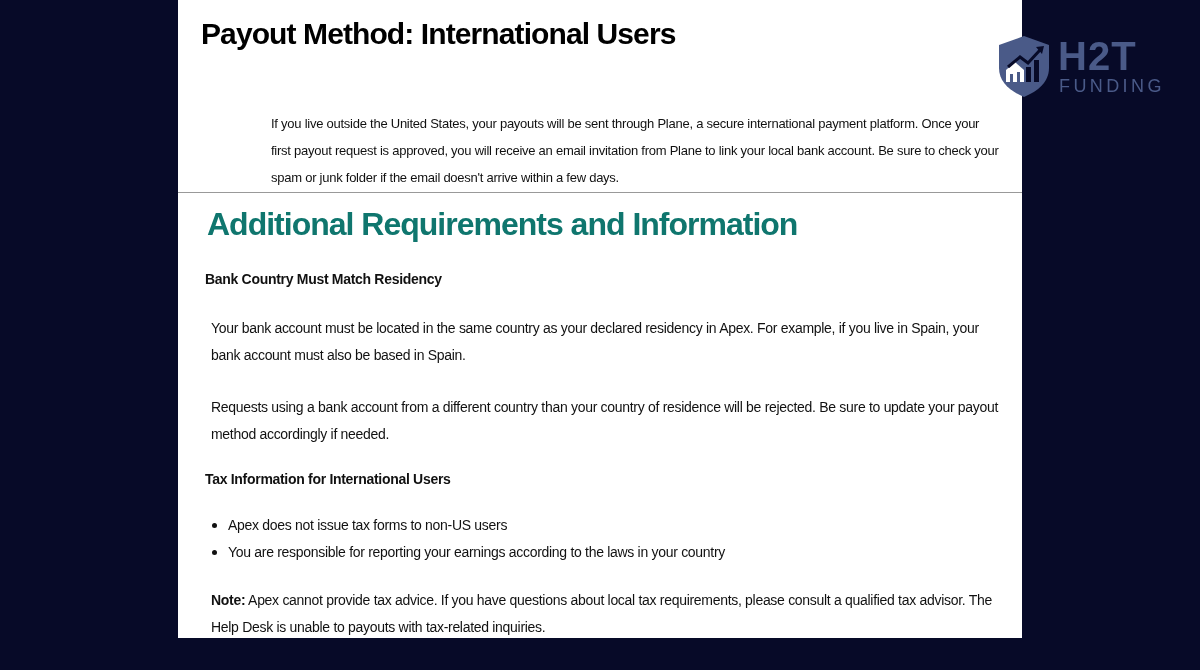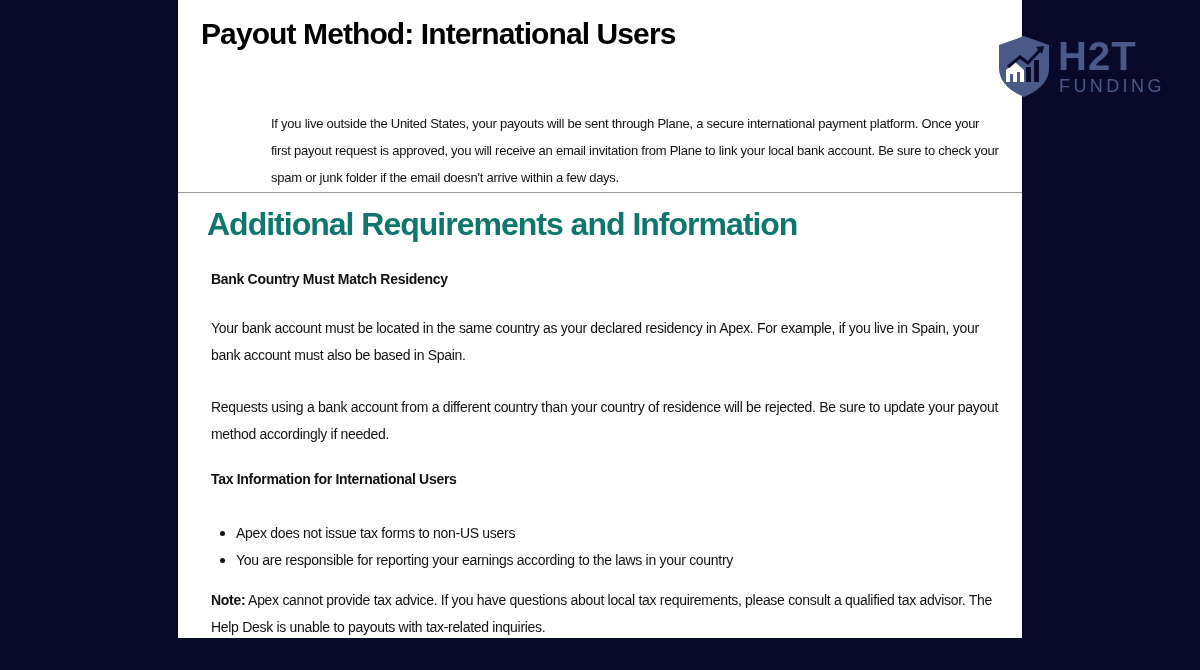--- a/index.html
+++ b/index.html
@@ -32,29 +32,29 @@
       position: absolute; left: 148px; top: 288px;
       font-weight: bold; font-size: 74px; color: #000; opacity: 0.035;
       letter-spacing: 2px; white-space: nowrap; pointer-events: none;
     }
     .h2 {
       position: absolute; left: 25px; top: 202px;
       font-weight: bold; font-size: 32px; color: #0f766e;
       letter-spacing: -1px; margin: 4px;
     }
     .sub {
-      position: absolute; left: 33px;
+      position: absolute; left: 27px;
       font-weight: bold; font-size: 14px; color: #111; letter-spacing: -0.3px; margin: 0;
     }
     .para {
       position: absolute; left: 33px; width: 800px;
       font-size: 14px; line-height: 27px; color: #111; letter-spacing: -0.3px; margin: 0;
     }
     .bullets {
-      position: absolute; left: 33px; top: 512px; margin: 8px; padding: 0; list-style: none;
+      position: absolute; left: 33px; top: 512px; margin: 0; padding: 0; list-style: none;
       font-size: 14px; line-height: 27px; color: #111; letter-spacing: -0.3px;
     }
     .bullets li { position: relative; padding-left: 17px; }
     .bullets li .dot {
       position: absolute; left: 1px; top: 11px; width: 5px; height: 5px; border-radius: 50%; background: #111;
     }
     .note-label { font-weight: bold; }
     .logo {
       position: absolute; left: 996px; top: 34px; width: 170px; height: 66px;
     }

